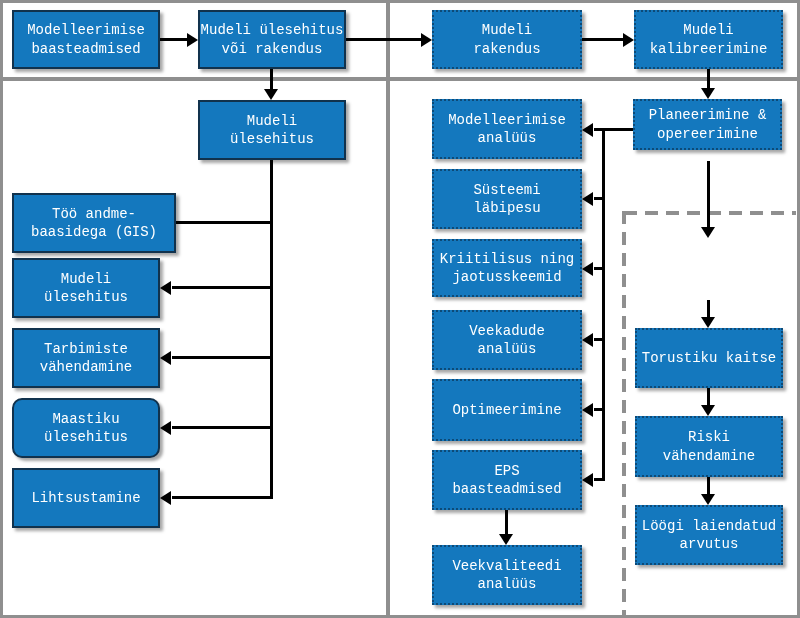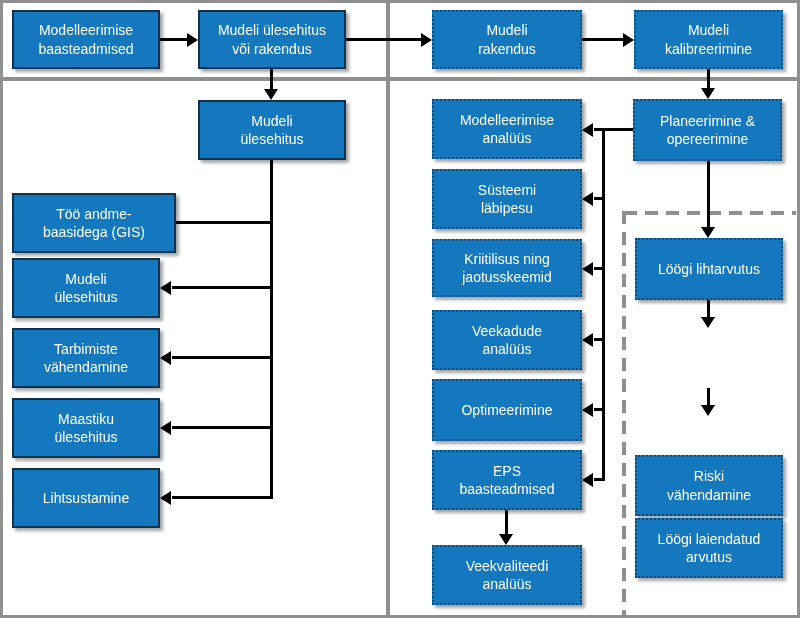--- a/index.html
+++ b/index.html
@@ -28,21 +28,21 @@
     background:#1478BE;
     color:#fff;
     display:flex;align-items:center;justify-content:center;
     text-align:center;
     font-size:14px;line-height:1.32;
     box-shadow:3px 3px 3px rgba(0,0,0,0.35);
     box-sizing:border-box;
   }
   .node.solid{border:2px solid #11324d;}
   .node.dotted{border:2px dotted #0d4a77;}
-  .node span{white-space:pre-line;}
+  .node span{white-space:pre-line;font-family:Liberation Mono, monospace;}
 </style>
 </head>
 <body>
 
 <div id="canvas">
 
   <div class="frame"></div>
   <div class="divider" style="left:386px;top:0;width:4px;height:618px;"></div>
   <div class="divider" style="left:0;top:77px;width:800px;height:4px;"></div>
 
@@ -126,29 +126,29 @@
 baasidega (GIS)</span>
     </div>
   <div class="node solid" style="left:12px;top:258px;width:148px;height:60px;">
       <span>Mudeli
 ülesehitus</span>
     </div>
   <div class="node solid" style="left:12px;top:328px;width:148px;height:60px;">
       <span>Tarbimiste
 vähendamine</span>
     </div>
-  <div class="node solid" style="left:12px;top:398px;width:148px;height:60px;">
+  <div class="node solid" style="left:12px;top:398px;width:148px;height:60px;border-radius:10px;">
       <span>Maastiku
 ülesehitus</span>
     </div>
   <div class="node solid" style="left:12px;top:468px;width:148px;height:60px;">
       <span>Lihtsustamine</span>
     </div>
 
-  <div class="node dotted" style="left:633px;top:99px;width:149px;height:62px;">
+  <div class="node dotted" style="left:633px;top:99px;width:149px;height:51px;">
       <span>Planeerimine &amp;
 opereerimine</span>
     </div>
   <div class="node dotted" style="left:432px;top:99px;width:150px;height:60px;">
       <span>Modelleerimise
 analüüs</span>
     </div>
   <div class="node dotted" style="left:432px;top:169px;width:150px;height:60px;">
       <span>Süsteemi
 läbipesu</span>
@@ -166,25 +166,25 @@
     </div>
   <div class="node dotted" style="left:432px;top:450px;width:150px;height:60px;">
       <span>EPS
 baasteadmised</span>
     </div>
   <div class="node dotted" style="left:432px;top:545px;width:150px;height:60px;">
       <span>Veekvaliteedi
 analüüs</span>
     </div>
 
-  <div class="node dotted" style="left:635px;top:238px;width:148px;height:62px;">
-      <span>Löögi lihtarvutus</span>
+  <div class="node dotted" style="left:635px;top:328px;width:148px;height:60px;">
+      <span>Torustiku kaitse</span>
     </div>
-  <div class="node dotted" style="left:635px;top:416px;width:148px;height:61px;margin-top:39px;">
+  <div class="node dotted" style="left:635px;top:416px;width:148px;height:61px;">
       <span>Riski
 vähendamine</span>
     </div>
-  <div class="node dotted" style="left:635px;top:518px;width:148px;height:60px;">
+  <div class="node dotted" style="left:635px;top:505px;width:148px;height:60px;">
       <span>Löögi laiendatud
 arvutus</span>
     </div>
 
 </div>
 
 </body></html>

